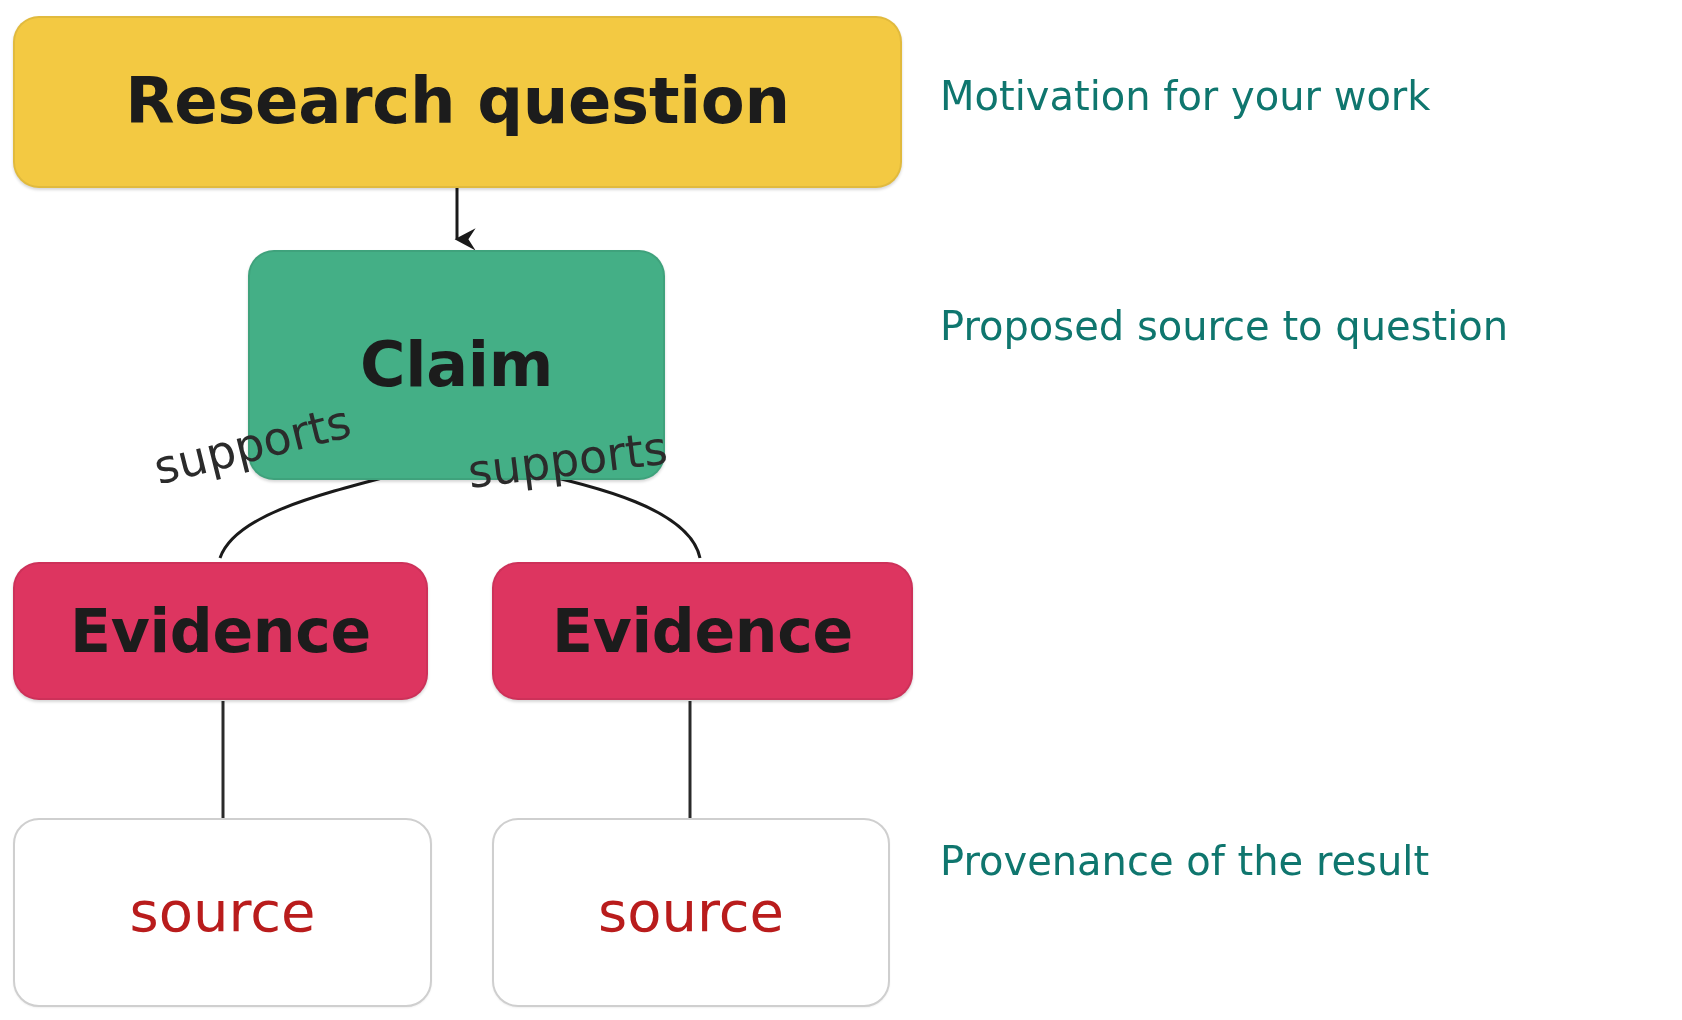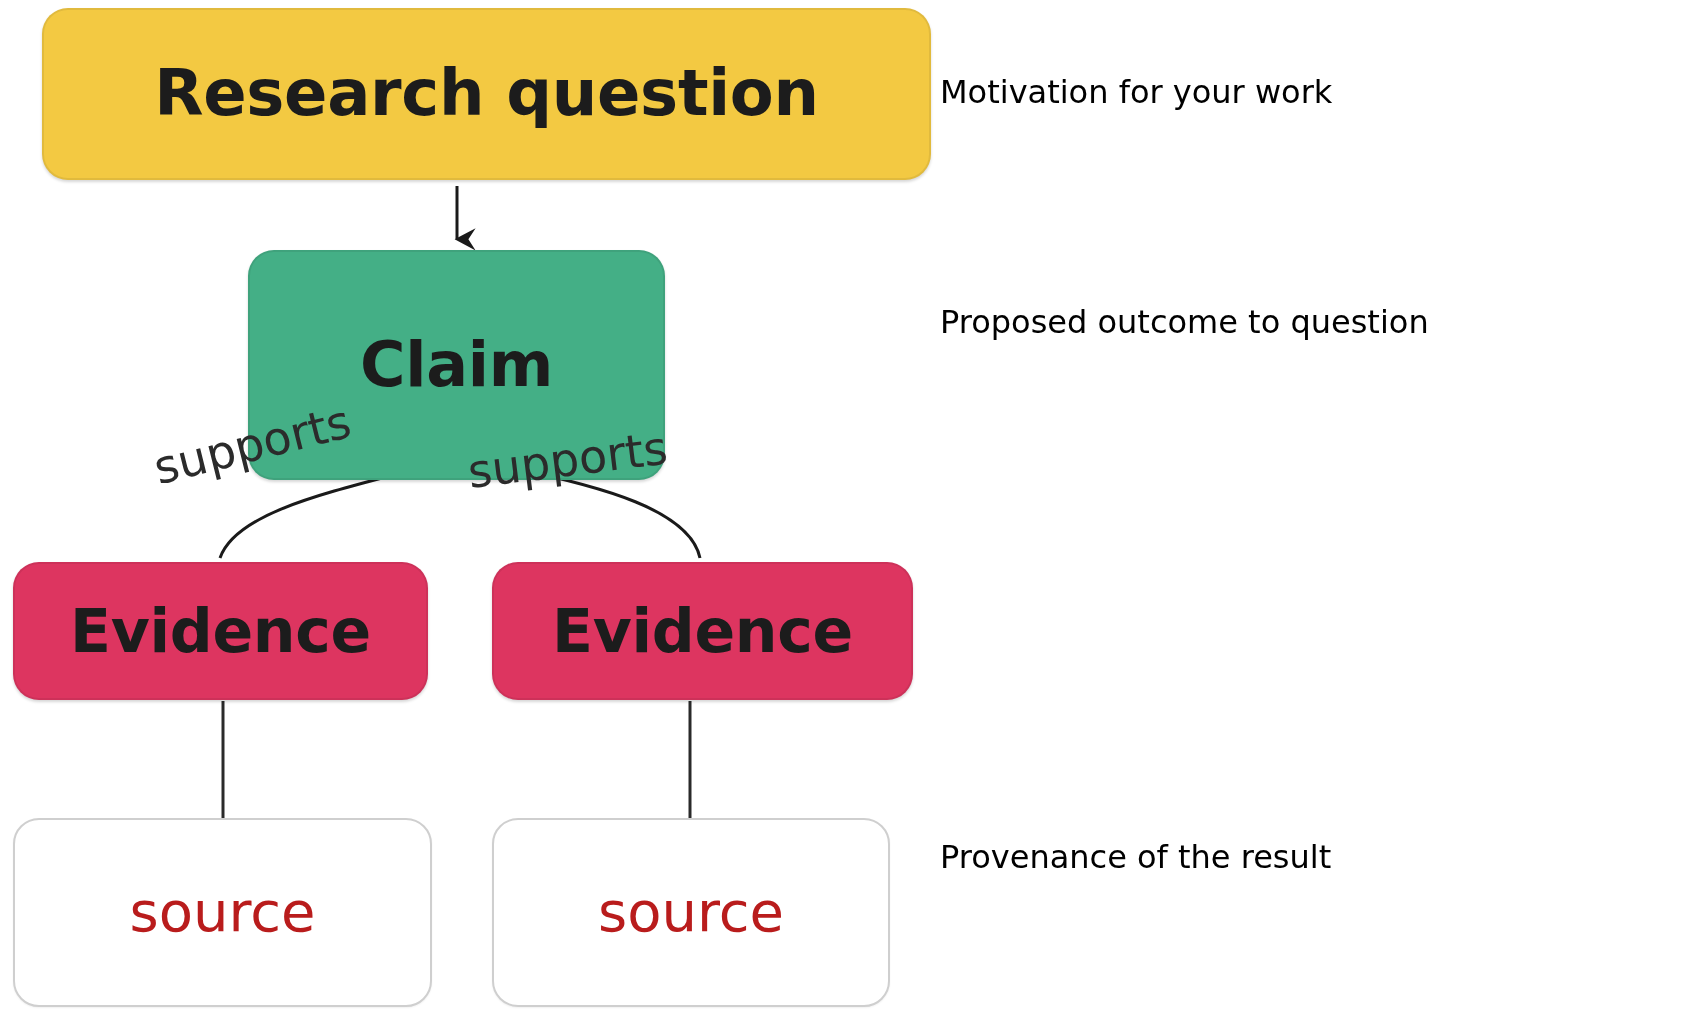--- a/index.html
+++ b/index.html
@@ -55,24 +55,23 @@
     border: 2px solid #cfcfcf;
     box-shadow: 0 1px 2px rgba(0,0,0,0.06);
   }
   .node-outline .node-label {
     font-weight: normal;
     color: #b91c1c;
   }
 
   
   #node-research-question {
-    left: 13px;  top: 8px;
+    left: 13px;  top: 16px;
     width: 889px; height: 172px;
     font-size: 64px;
-    margin-left: 29px;
   }
   #node-claim {
     left: 248px; top: 250px;
     width: 417px; height: 230px;
     font-size: 62px;
     text-align: center;
   }
   #node-evidence-1 {
     left: 13px;  top: 562px;
     width: 415px; height: 138px;
@@ -121,22 +120,22 @@
   #edge-label-supports-right {
     left: 468px;  top: 445px;
     transform: rotate(-7deg);
     transform-origin: left center;
   }
 
   
   .annotation {
     position: absolute;
     left: 940px;
-    font-size: 32px;
-    color: #000000;
+    font-size: 40px;
+    color: #0f766e;
     white-space: nowrap;
     font-weight: normal;
     z-index: 2;
   }
   #annotation-research-question { top: 73px; }
   #annotation-claim            { top: 303px; }
   #annotation-evidence         { top: 572px; }
   #annotation-source           { top: 838px; }
 </style>
 </head>
@@ -188,18 +187,18 @@
   <div class="node node-outline" id="node-source-2">
     <span class="node-label">source</span>
   </div>
 
   <div class="edge-label" id="edge-label-supports-left">supports</div>
 
   <div class="edge-label" id="edge-label-supports-right">supports</div>
 
   <div class="annotation" id="annotation-research-question">Motivation for your work</div>
 
-  <div class="annotation" id="annotation-claim">Proposed outcome to question</div>
+  <div class="annotation" id="annotation-claim">Proposed source to question</div>
 
 
   <div class="annotation" id="annotation-source">Provenance of the result</div>
 
 </div>
 
 </body></html>

